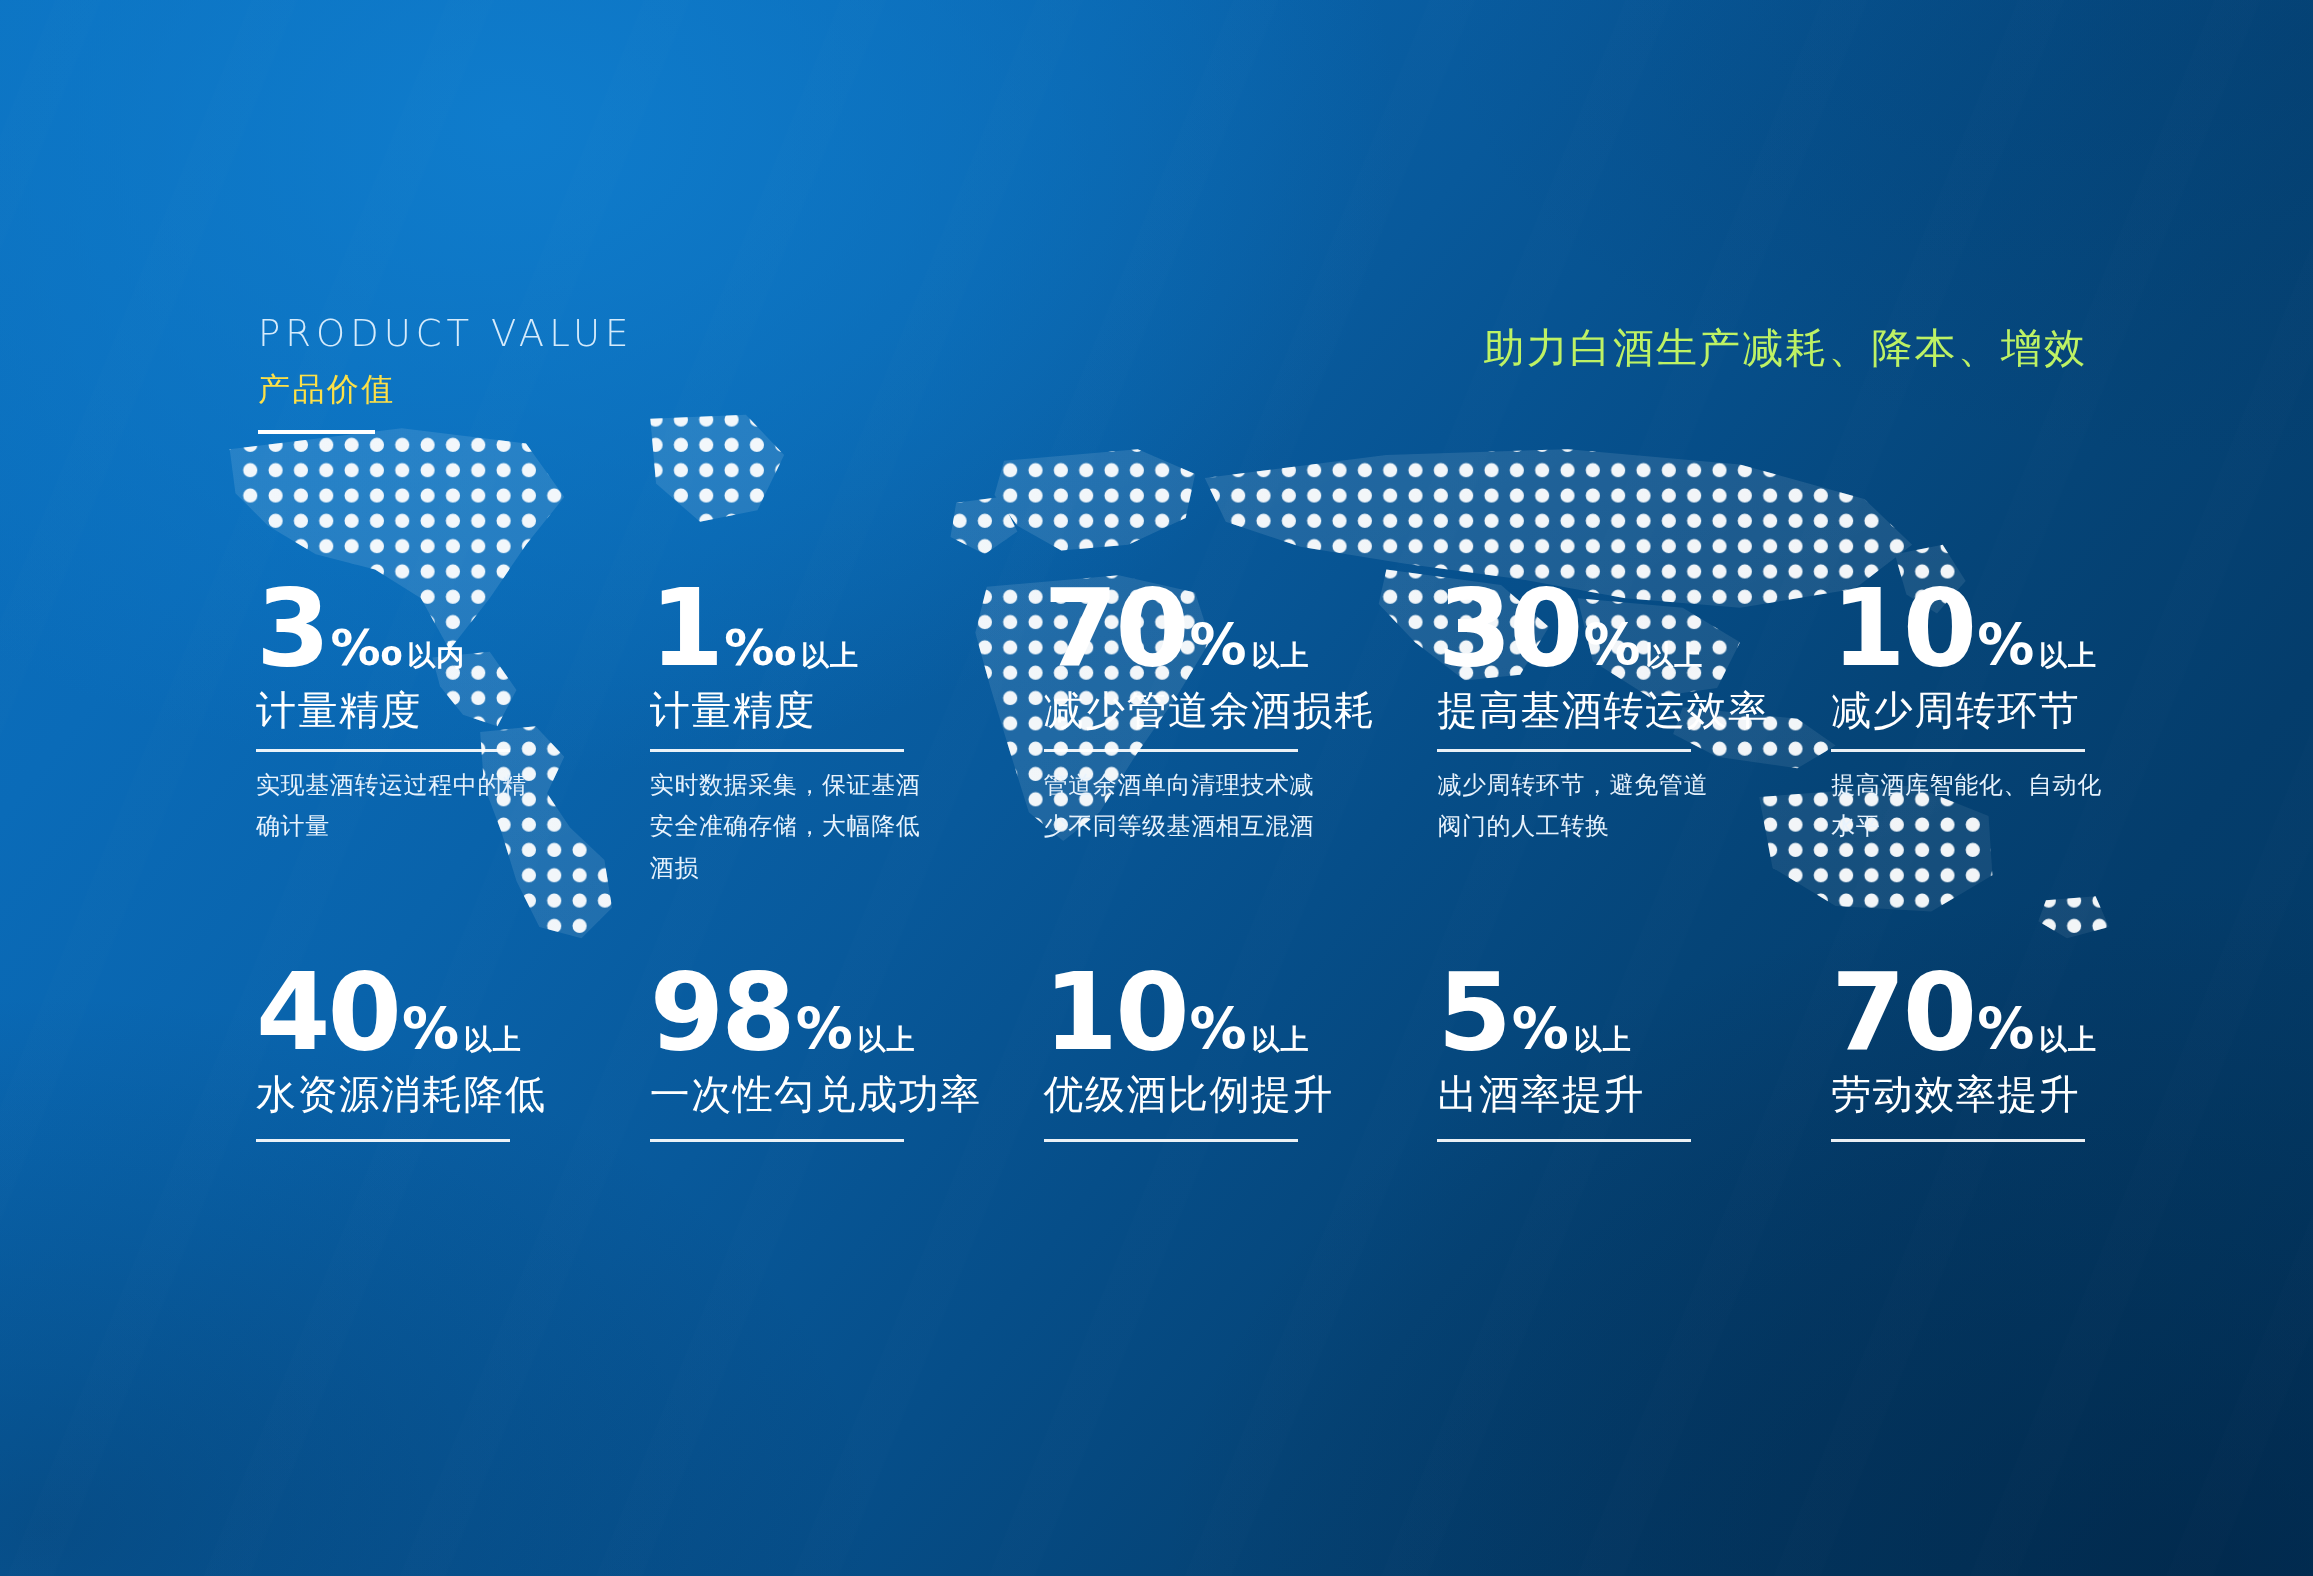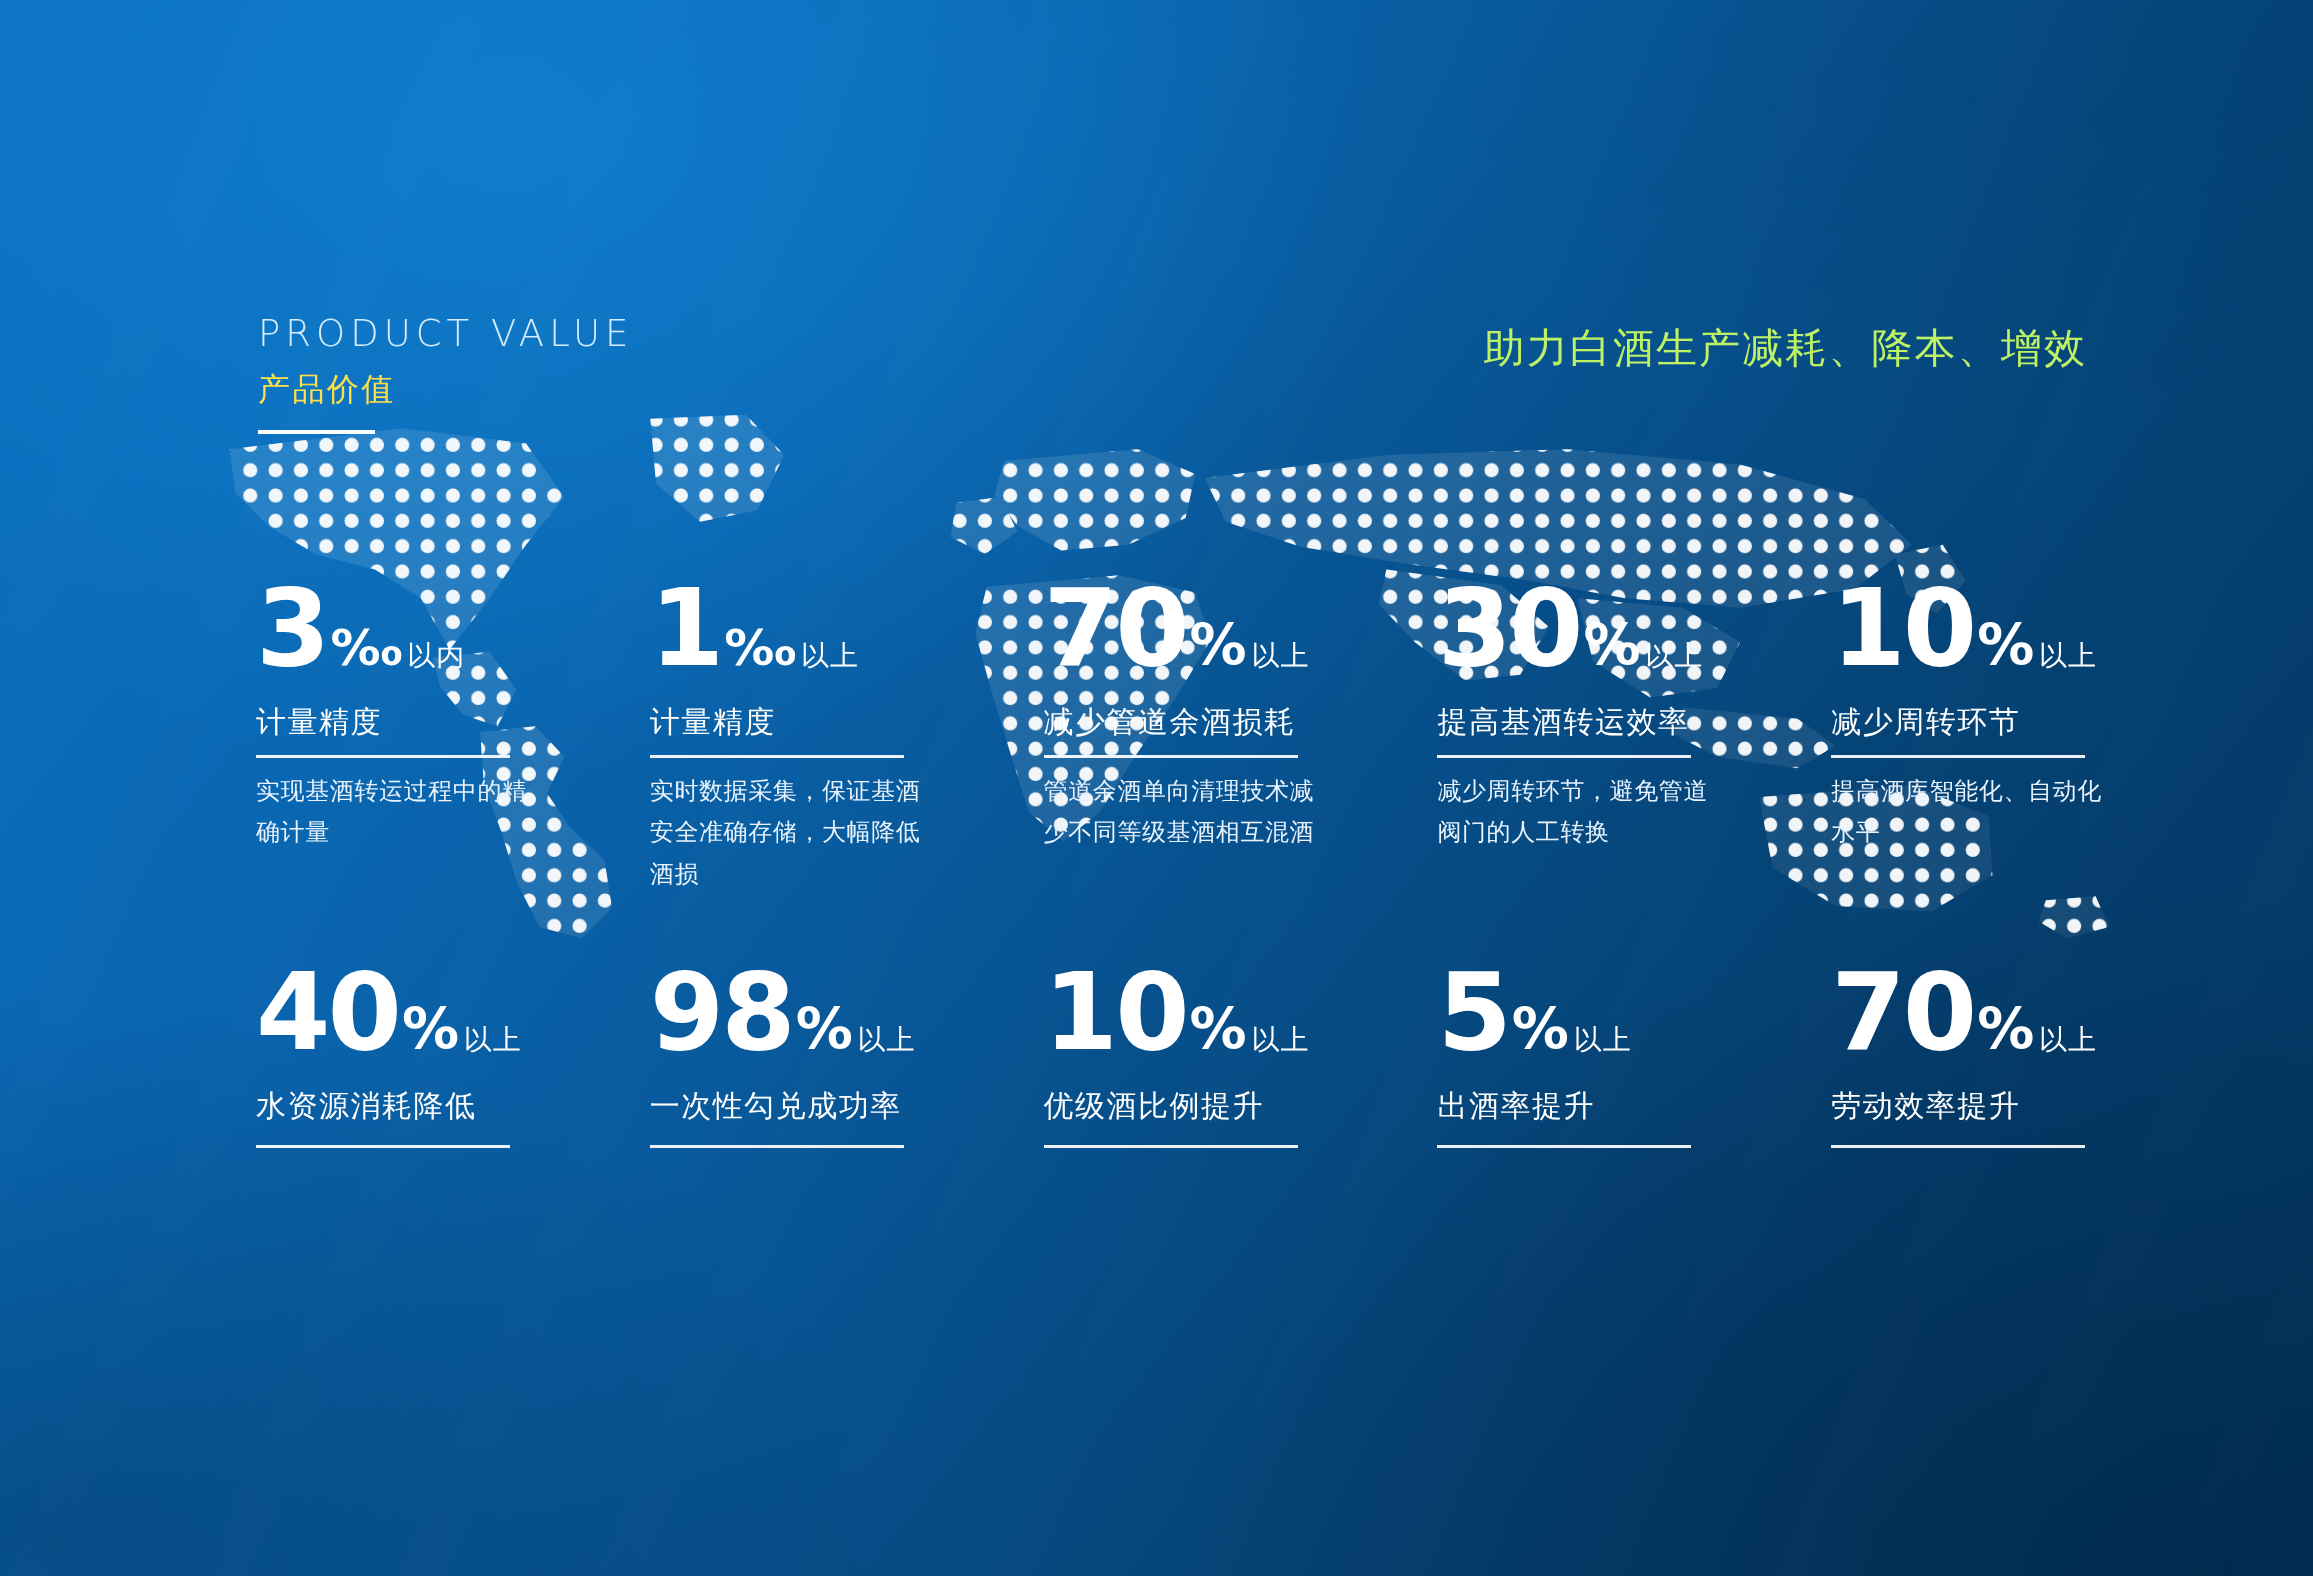--- a/index.html
+++ b/index.html
@@ -95,26 +95,26 @@
     font-size:107px; font-weight:700; color:#ffffff;
     letter-spacing:-2.9px; line-height:.88;
   }
   .stat-unit{
     font-family:"DejaVu Sans",sans-serif;
     font-size:57px; font-weight:700; color:#ffffff;
     margin-left:2.9px; letter-spacing:-1px;
   }
   .stat-unit.permille{ font-size:50px; }
   .stat-suffix{
-    font-size:28px; font-weight:400; color:#ffffff;
+    font-size:28px; font-weight:700; color:#ffffff;
     margin-left:5.7px; letter-spacing:1px;
   }
   .stat-label{
-    margin-top:30px;
-    font-size:30px; font-weight:500; color:#ffffff;
+    margin-top:13px;
+    font-size:40px; font-weight:500; color:#ffffff;
     letter-spacing:1.5px; line-height:1.1; white-space:nowrap;
   }
   .stat-rule{
     margin-top:17px; width:254px; height:2.9px;
     background:rgba(255,255,255,.92);
   }
   .stat-desc{
     margin-top:12px;
     font-size:24px; font-weight:400; color:#e8f3fd;
     line-height:1.72; letter-spacing:0.6px;

